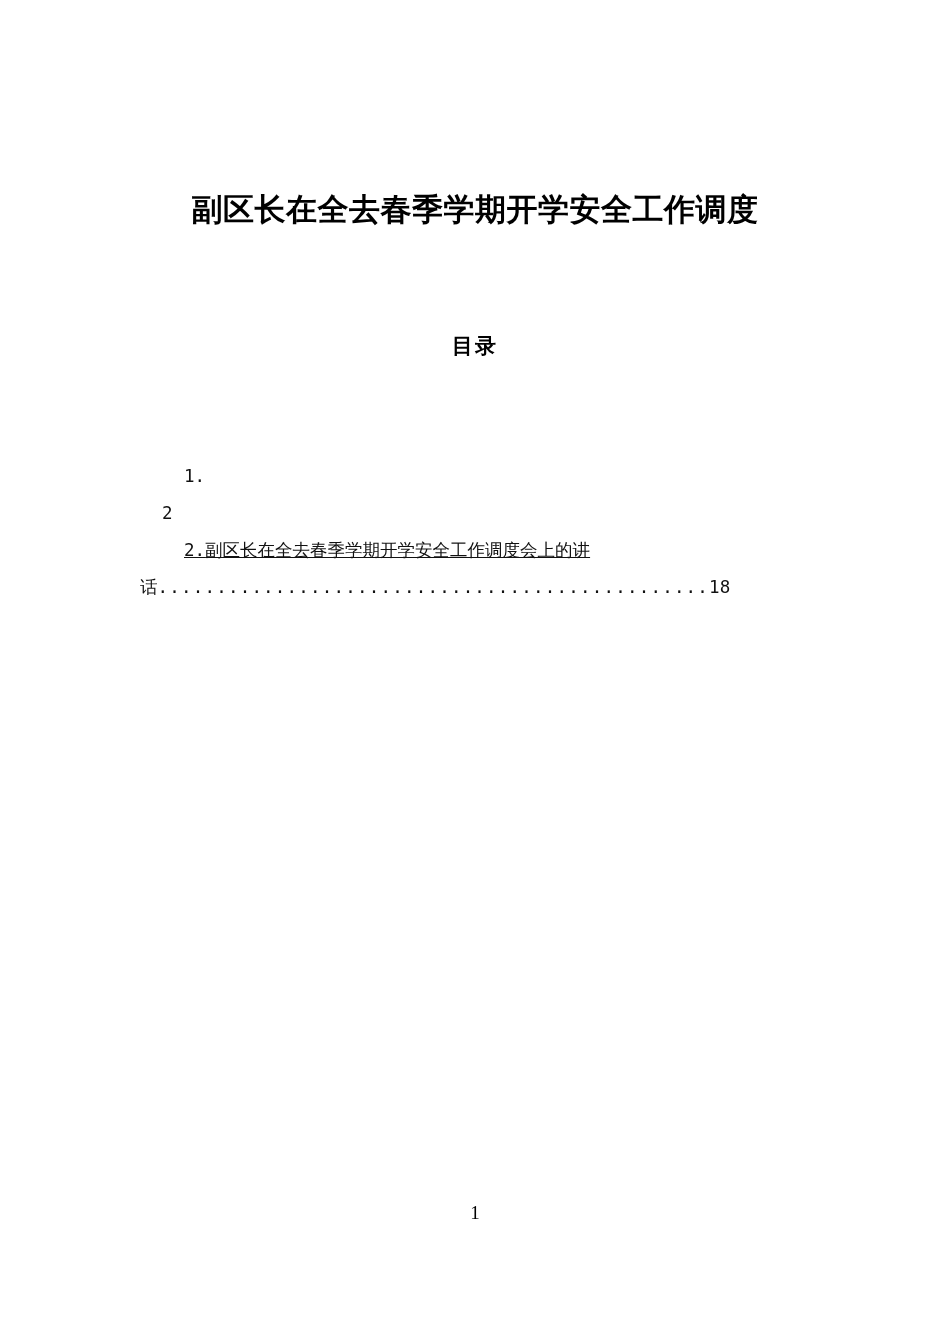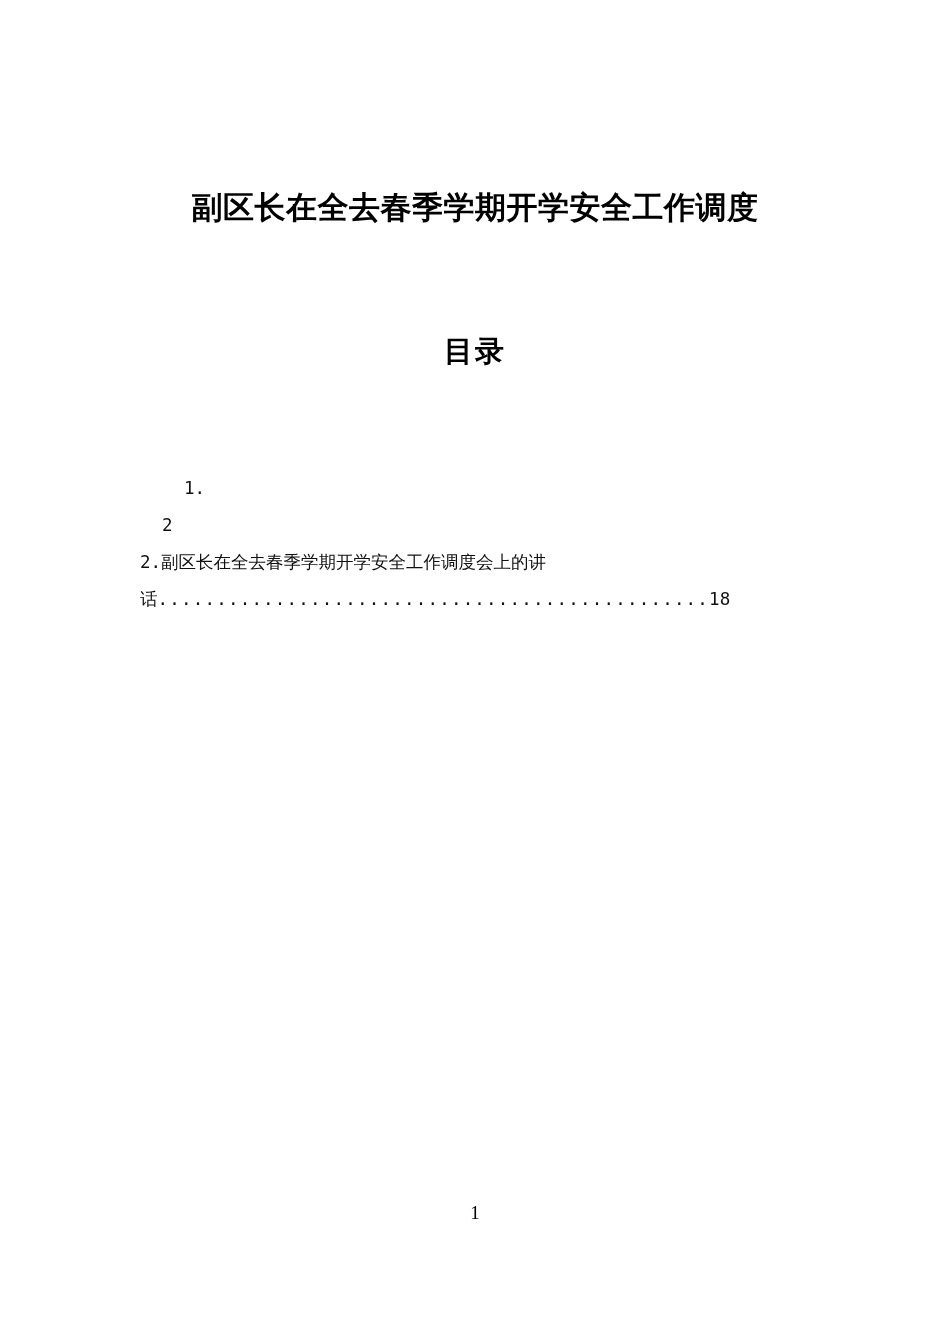--- a/index.html
+++ b/index.html
@@ -18,33 +18,33 @@
   .page {
     position: relative;
     width: 950px;
     height: 1344px;
     box-sizing: border-box;
     padding: 0 140px;
   }
   .doc-title {
     margin: 0;
     padding-top: 180px;
-    font-family: Liberation Mono, monospace;
+    font-family: Liberation Sans, sans-serif;
     font-weight: bold;
     font-size: 31px;
     line-height: 1.95;
     text-align: center;
     letter-spacing: 0.5px;
   }
   .toc-heading {
     margin: 0;
     padding-top: 92px;
     font-family: "Liberation Serif", serif;
     font-weight: bold;
-    font-size: 29px;
+    font-size: 21px;
     text-align: center;
     letter-spacing: 2px;
   }
   .toc-list {
     margin: 0;
     padding-top: 98px;
     font-family: "DejaVu Sans Mono", monospace;
     font-size: 17.5px;
     line-height: 2.1;
     color: #111;
@@ -62,21 +62,23 @@
   }
   .toc-entry-1 .line-2 {
     margin-left: 44px;
     display: block;
   }
   .toc-entry-1 .line-3 {
     display: block;
     margin-left: 22px;
   }
   .toc-entry-2 .first-line {
+    margin-left: 44px;
     display: block;
+    text-decoration: underline;
   }
   .toc-entry-2 .second-line {
     display: block;
     margin-left: 0;
   }
   .leader {
     letter-spacing: 1.2px;
   }
   .page-number {
     position: absolute;

